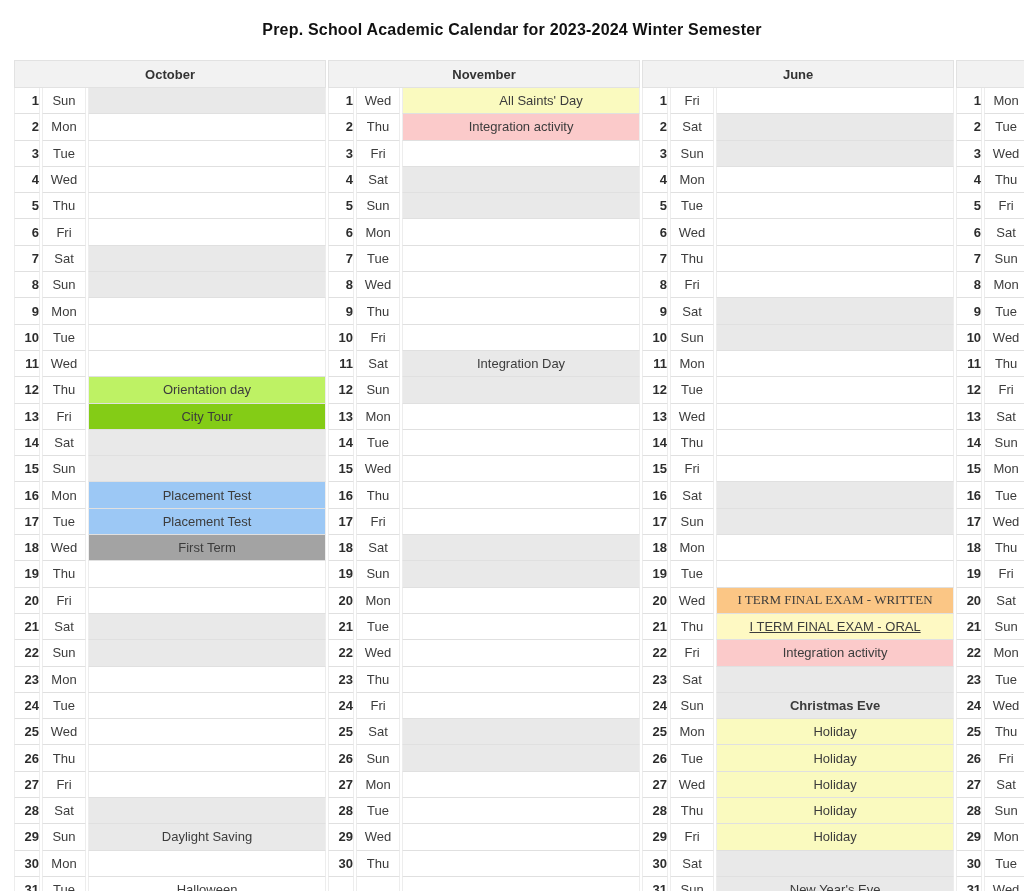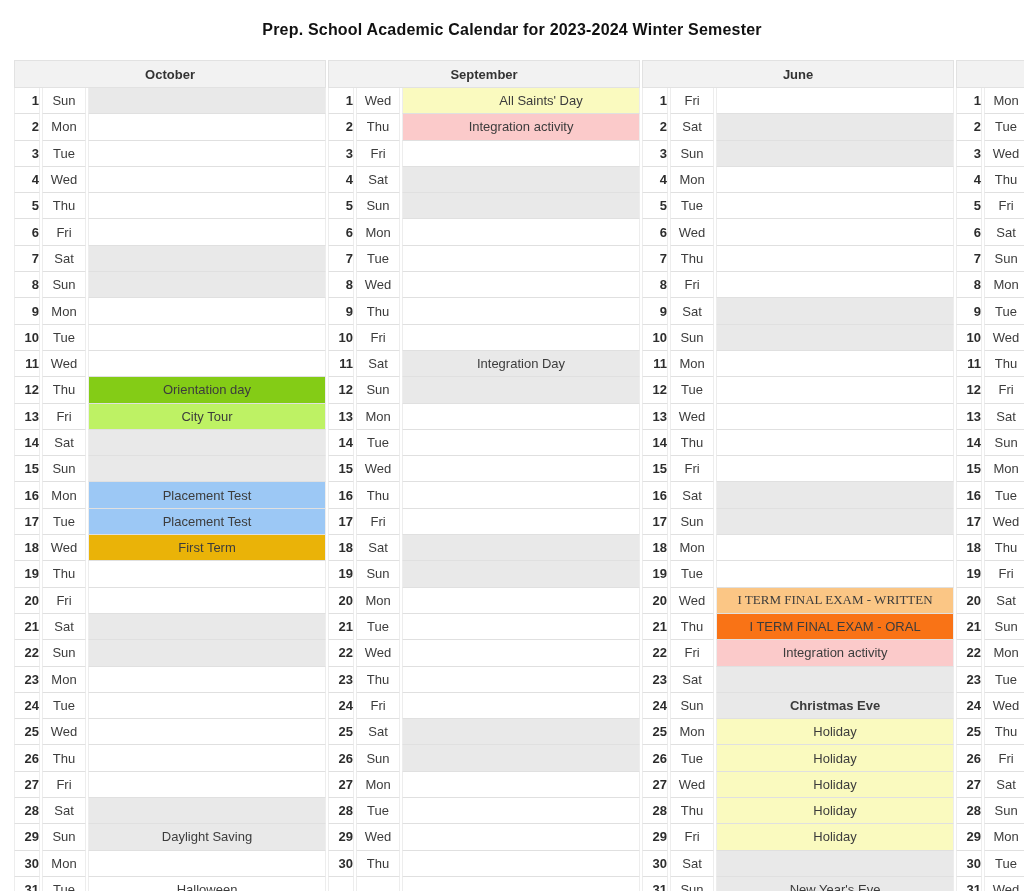--- a/index.html
+++ b/index.html
@@ -88,21 +88,21 @@
         <col style="width:238px">
       <col style="width:26px">
         <col style="width:44px">
         <col style="width:238px">
       <col style="width:26px">
         <col style="width:44px">
     </colgroup>
     <thead>
       <tr>
         <th class="month-header" colspan="3">October</th>
-        <th class="month-header" colspan="3">September</th>
+        <th class="month-header" colspan="3">November</th>
         <th class="month-header" colspan="3">June</th>
         <th class="month-header" colspan="3"></th>
       </tr>
     </thead>
     <tbody>
         <tr>
           <td class="cell num">1</td>
           <td class="cell dow">Sun</td>
           <td class="cell event" style="background: rgb(233, 233, 233);"></td>
           <td class="cell num">1</td>
@@ -240,34 +240,34 @@
           <td class="cell event" style="background: rgb(233, 233, 233);">Integration Day</td>
           <td class="cell num">11</td>
           <td class="cell dow">Mon</td>
           <td class="cell event"></td>
           <td class="cell num">11</td>
           <td class="cell dow">Thu</td>
         </tr>
         <tr>
           <td class="cell num">12</td>
           <td class="cell dow">Thu</td>
-          <td class="cell event" style="background: #84cc16;">Orientation day</td>
+          <td class="cell event" style="background: #bef264;">Orientation day</td>
           <td class="cell num">12</td>
           <td class="cell dow">Sun</td>
           <td class="cell event" style="background: rgb(233, 233, 233);"></td>
           <td class="cell num">12</td>
           <td class="cell dow">Tue</td>
           <td class="cell event"></td>
           <td class="cell num">12</td>
           <td class="cell dow">Fri</td>
         </tr>
         <tr>
           <td class="cell num">13</td>
           <td class="cell dow">Fri</td>
-          <td class="cell event" style="background: #bef264;">City Tour</td>
+          <td class="cell event" style="background: #84cc16;">City Tour</td>
           <td class="cell num">13</td>
           <td class="cell dow">Mon</td>
           <td class="cell event"></td>
           <td class="cell num">13</td>
           <td class="cell dow">Wed</td>
           <td class="cell event"></td>
           <td class="cell num">13</td>
           <td class="cell dow">Sat</td>
         </tr>
         <tr>
@@ -318,21 +318,21 @@
           <td class="cell event"></td>
           <td class="cell num">17</td>
           <td class="cell dow">Sun</td>
           <td class="cell event" style="background: rgb(233, 233, 233);"></td>
           <td class="cell num">17</td>
           <td class="cell dow">Wed</td>
         </tr>
         <tr>
           <td class="cell num">18</td>
           <td class="cell dow">Wed</td>
-          <td class="cell event" style="background: #eab308;">First Term</td>
+          <td class="cell event" style="background: #a3a3a3;">First Term</td>
           <td class="cell num">18</td>
           <td class="cell dow">Sat</td>
           <td class="cell event" style="background: rgb(233, 233, 233);"></td>
           <td class="cell num">18</td>
           <td class="cell dow">Mon</td>
           <td class="cell event"></td>
           <td class="cell num">18</td>
           <td class="cell dow">Thu</td>
         </tr>
         <tr>
@@ -363,21 +363,21 @@
         </tr>
         <tr>
           <td class="cell num">21</td>
           <td class="cell dow">Sat</td>
           <td class="cell event" style="background: rgb(233, 233, 233);"></td>
           <td class="cell num">21</td>
           <td class="cell dow">Tue</td>
           <td class="cell event"></td>
           <td class="cell num">21</td>
           <td class="cell dow">Thu</td>
-          <td class="cell event" style="background: #f97316;">I TERM FINAL EXAM - ORAL</td>
+          <td class="cell event" style="background: #fef9c3; text-decoration: underline;">I TERM FINAL EXAM - ORAL</td>
           <td class="cell num">21</td>
           <td class="cell dow">Sun</td>
         </tr>
         <tr>
           <td class="cell num">22</td>
           <td class="cell dow">Sun</td>
           <td class="cell event" style="background: rgb(233, 233, 233);"></td>
           <td class="cell num">22</td>
           <td class="cell dow">Wed</td>
           <td class="cell event"></td>

